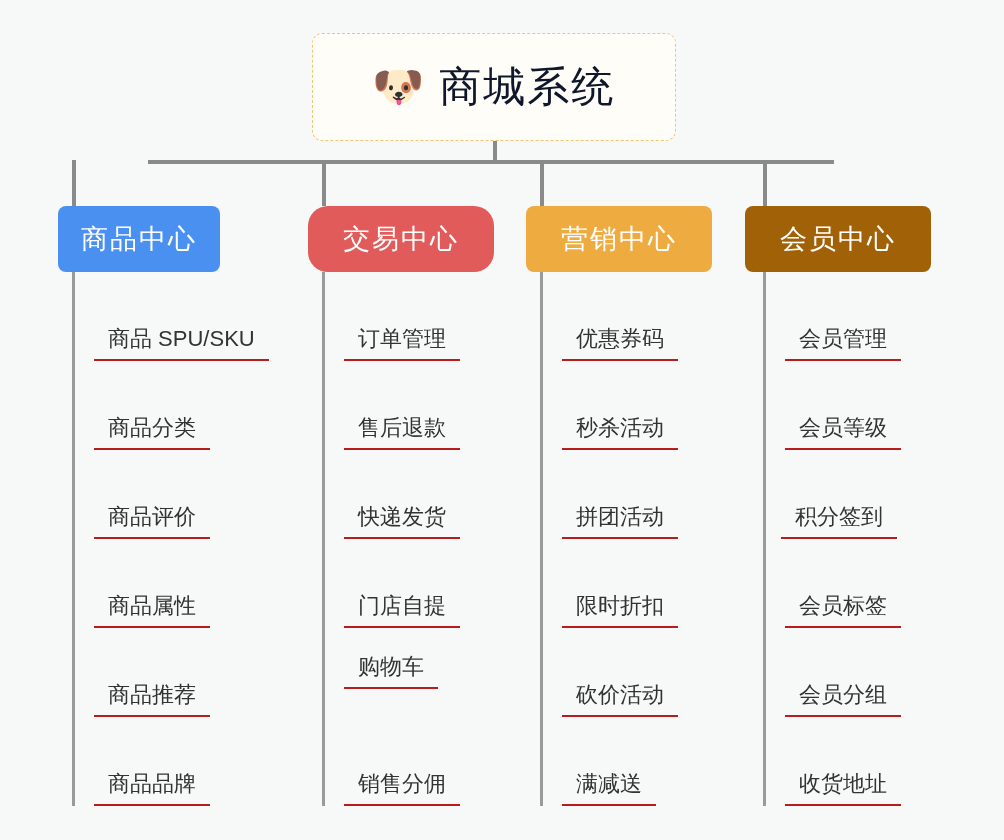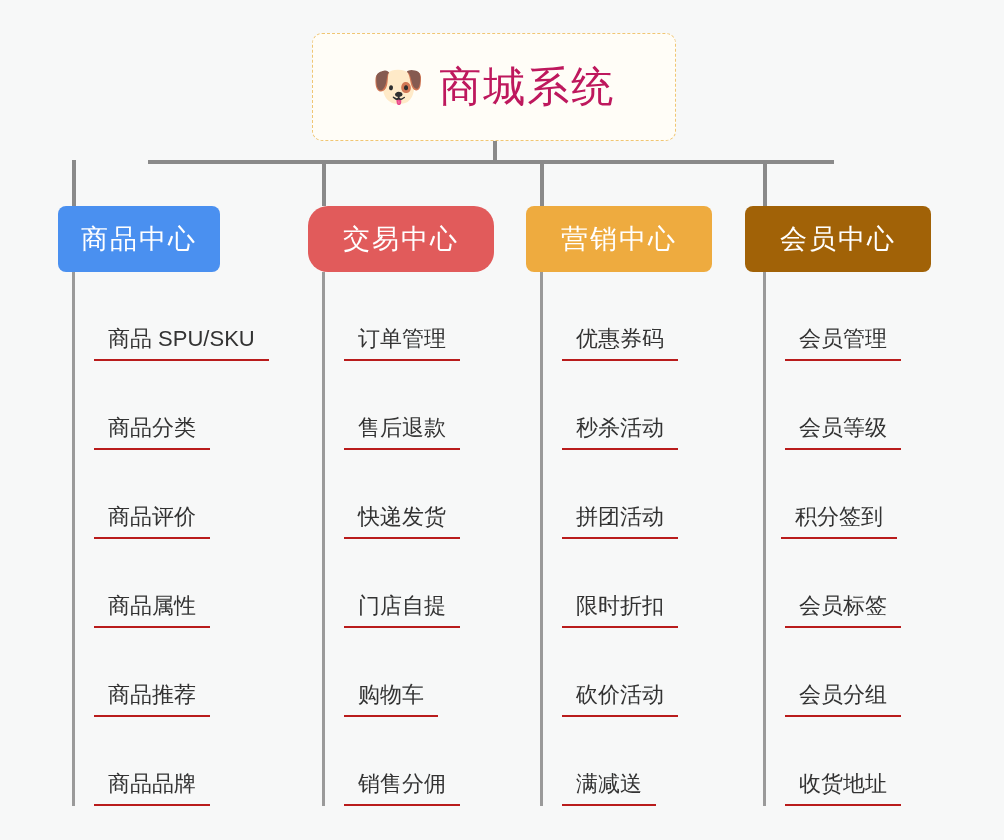--- a/index.html
+++ b/index.html
@@ -35,21 +35,21 @@
     justify-content: center;
     gap: 14px;
   }
   .root-emoji {
     font-size: 42px;
     line-height: 1;
     display: block;
   }
   .root-title {
     font-size: 42px;
-    color: #be185d;
+    color: #0f172a;
     letter-spacing: 2px;
     line-height: 1;
   }
 
   
   .conn {
     position: absolute;
     background: #8a8a8a;
   }
   .conn-v-root {
@@ -171,21 +171,21 @@
           </div>
           <div class="item" style="padding-left: 14px;">
             <span class="item-label">售后退款</span>
           </div>
           <div class="item" style="padding-left: 14px;">
             <span class="item-label">快递发货</span>
           </div>
           <div class="item" style="padding-left: 14px;">
             <span class="item-label">门店自提</span>
           </div>
-          <div class="item" style="padding-left: 14px;">
+          <div class="item" style="padding-left: 14px; align-items: center;">
             <span class="item-label">购物车</span>
           </div>
           <div class="item" style="padding-left: 14px;">
             <span class="item-label">销售分佣</span>
           </div>
         </div>
       </div>
       <div class="column" style="left: 526px; width: 186px;">
         <div class="cat-header" style="background: rgb(238, 171, 63); width: 186px;">
           <span>营销中心</span>

